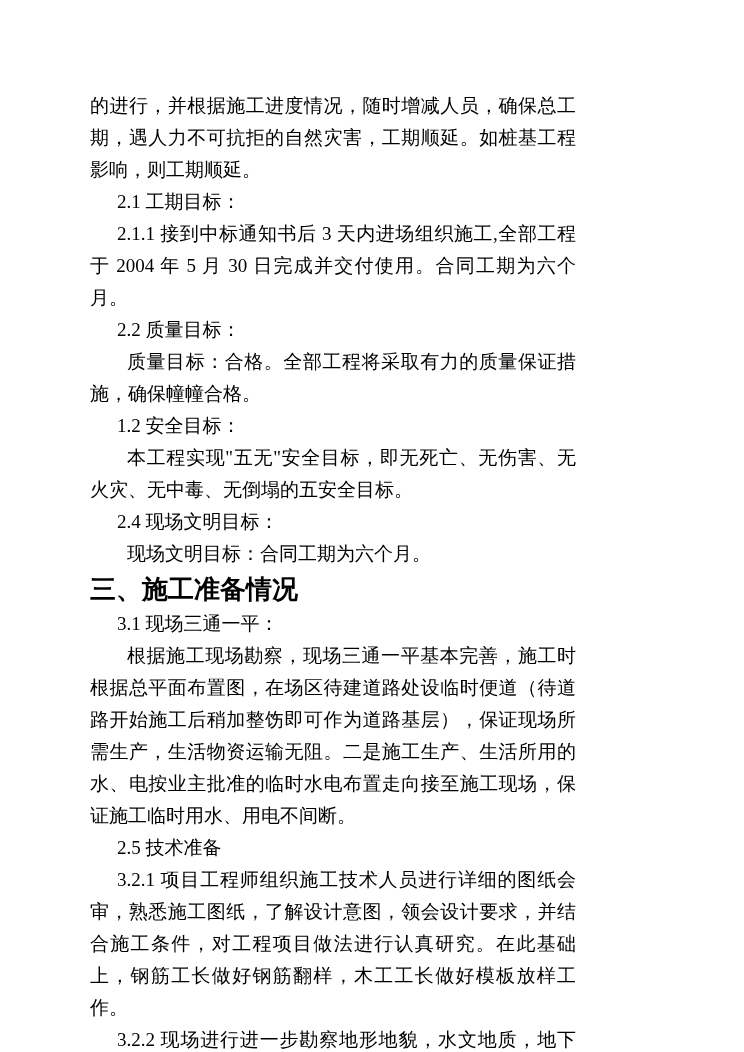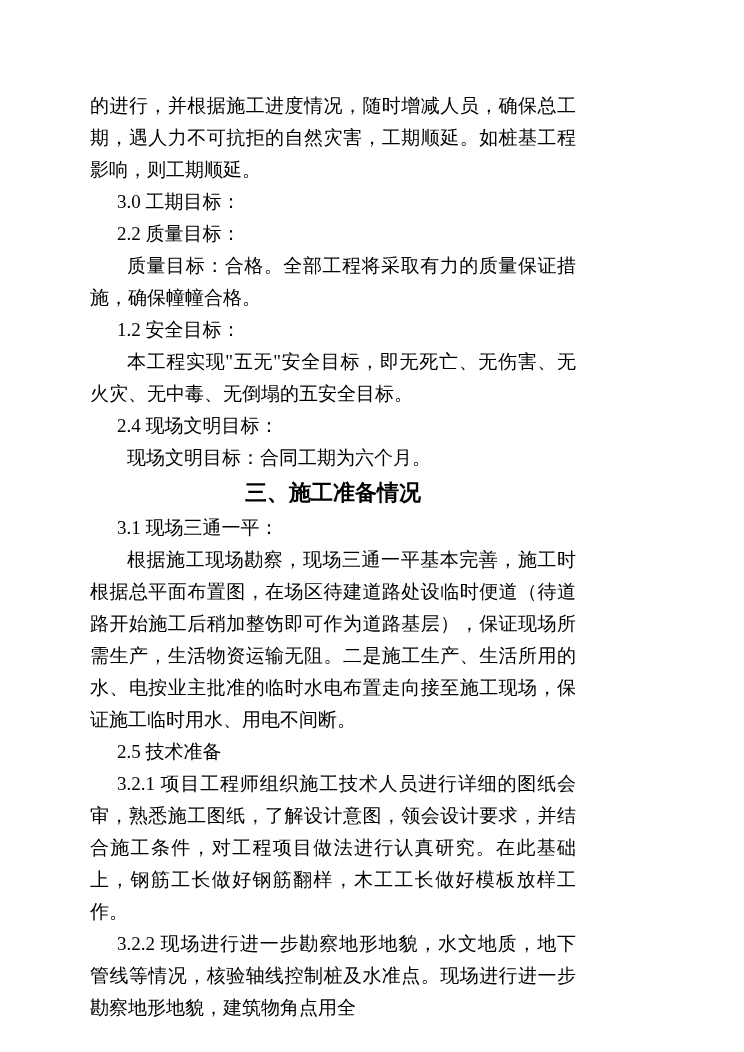--- a/index.html
+++ b/index.html
@@ -32,33 +32,33 @@
     text-indent: 0;
   }
   .num {
     text-indent: 27px;
   }
   .body-indent {
     text-indent: 37px;
   }
   .section-heading {
     margin: 2px 0 2px 0;
-    font-size: 22px;
+    font-size: 26px;
     line-height: 34px;
     font-weight: bold;
-    text-align: center;
     font-family: "Liberation Sans", "DejaVu Sans", sans-serif;
   }
 </style>
 </head>
 <body>
 
 <div class="page">
   <p class="para cont">的进行，并根据施工进度情况，随时增减人员，确保总工期，遇人力不可抗拒的自然灾害，工期顺延。如桩基工程影响，则工期顺延。</p>
-  <p class="para num">3.0 工期目标：</p>
+  <p class="para num">2.1 工期目标：</p>
+  <p class="para num">2.1.1 接到中标通知书后 3 天内进场组织施工,全部工程于 2004 年 5 月 30 日完成并交付使用。合同工期为六个月。</p>
   <p class="para num">2.2 质量目标：</p>
   <p class="para body-indent">质量目标：合格。全部工程将采取有力的质量保证措施，确保幢幢合格。</p>
   <p class="para num">1.2 安全目标：</p>
   <p class="para body-indent">本工程实现"五无"安全目标，即无死亡、无伤害、无火灾、无中毒、无倒塌的五安全目标。</p>
   <p class="para num">2.4 现场文明目标：</p>
   <p class="para body-indent">现场文明目标：合同工期为六个月。</p>
   <h2 class="section-heading">三、施工准备情况</h2>
   <p class="para num">3.1 现场三通一平：</p>
   <p class="para body-indent">根据施工现场勘察，现场三通一平基本完善，施工时根据总平面布置图，在场区待建道路处设临时便道（待道路开始施工后稍加整饬即可作为道路基层），保证现场所需生产，生活物资运输无阻。二是施工生产、生活所用的水、电按业主批准的临时水电布置走向接至施工现场，保证施工临时用水、用电不间断。</p>
   <p class="para num">2.5 技术准备</p>

